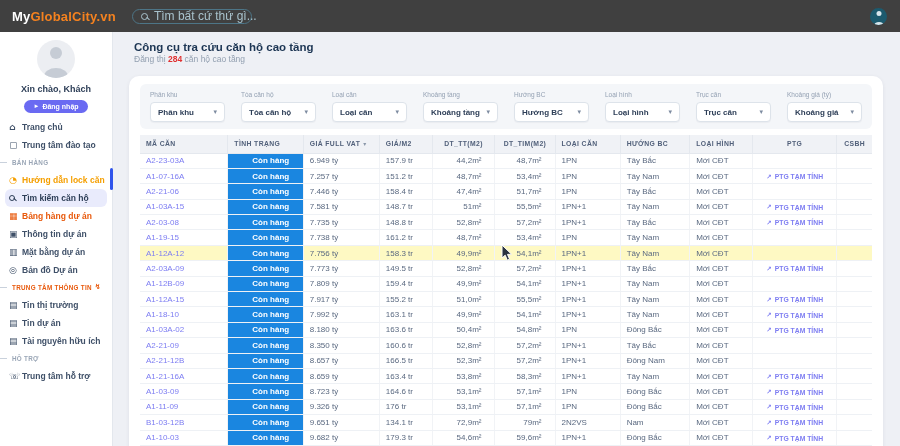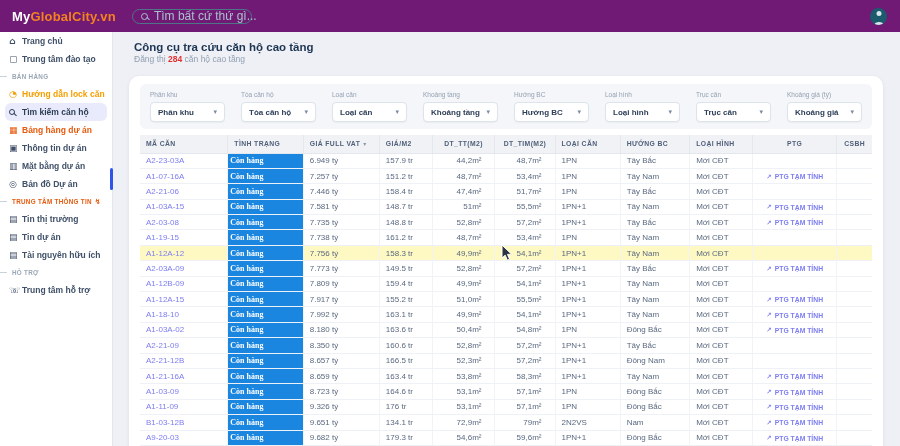--- a/index.html
+++ b/index.html
@@ -3,21 +3,21 @@
 <meta charset="utf-8">
 <style>
   * { box-sizing: border-box; }
   html,body { margin:0; padding:0; }
   body {
     width:900px; height:446px; overflow:hidden; position:relative;
     font-family:"Liberation Sans", sans-serif; background:#eef0f5;
   }
   
   .topbar { position:absolute; top:0; left:0; width:900px; height:32px;
-    background:#701a75; display:flex; align-items:center; z-index:6; }
+    background:#404040; display:flex; align-items:center; z-index:6; }
   .logo { margin-left:12px; font-size:13px; font-weight:bold; letter-spacing:.2px; cursor:pointer; }
   .logo-my { color:#ffffff; } .logo-rest,.logo-tld { color:#f5821f; }
   .searchpill { margin-left:16px; width:120px; height:15px; border:1px solid #4d7587;
     border-radius:9px; display:flex; align-items:center; gap:6px; padding:0 8px; color:#a9c3cd; }
   .search-ph { font-size:12px; white-space:nowrap; }
   .mag { width:7px; height:7px; border:1.3px solid currentColor; border-radius:50%;
     position:relative; display:inline-block; flex:none; }
   .mag::after { content:""; position:absolute; width:4px; height:1.3px; background:currentColor;
     transform:rotate(45deg); right:-3px; bottom:-1px; }
   .mag-s { width:6px; height:6px; }
@@ -79,21 +79,21 @@
     text-align:left; padding:0 6px; border-right:1px solid #e4e8ee; border-bottom:1px solid #e4e8ee;
     font-weight:bold; white-space:nowrap; overflow:hidden; }
   th:last-child { border-right:none; }
   .th-dt_tt,.th-dt_tim,.th-ptg,.th-csbh { text-align:center; }
   .th-caret { color:#8a97a9; font-size:6px; margin-left:3px; font-family:"DejaVu Sans", sans-serif; }
   td { height:15.4px; font-size:8px; color:#5a6980; padding:0 6px;
     border-right:1px solid #f1f3f6; border-bottom:1px solid #eef1f5;
     white-space:nowrap; overflow:hidden; background:#fff; }
   td:last-child { border-right:none; }
   tr.hl td { background:#fef9c3; }
-  td.c-status { background:#1a86e0; color:#fff; font-weight:bold; padding-left:2px;font-family:Liberation Serif, serif; }
+  td.c-status { background:#1a86e0; color:#fff; font-weight:bold; padding-left:24px; }
   tr.hl td.c-status { background:#1a86e0; }
   .link { color:#7d7df2; cursor:pointer; }
   td.c-tt, td.c-tim { text-align:right; padding-right:13px; }
   td.c-ptg { text-align:center; }
   .ptg-link { color:#7d7df2; font-weight:bold; font-size:6.8px; display:inline-flex;
     gap:3px; align-items:center; cursor:pointer; }
   .ext { font-size:6.5px; font-family:"DejaVu Sans", sans-serif; }
   
   .cursor { position:absolute; left:501px; top:244px; z-index:10; pointer-events:none; }
 </style>
@@ -105,20 +105,28 @@
     <span class="logo-my">My</span><span class="logo-rest">GlobalCity</span><span class="logo-tld">.vn</span>
   </div>
   <div class="searchpill">
     <span class="mag"></span>
     <span class="search-ph">Tìm bất cứ thứ gì...</span>
   </div>
   <div class="usercircle"></div>
 </header>
 
 <aside class="sidebar">
+  <div class="profile">
+    <div class="avatar"></div>
+    <div class="greeting">Xin chào, Khách</div>
+    <button class="login-btn">
+      <span class="login-ic">►</span>
+      <span>Đăng nhập</span>
+    </button>
+  </div>
   <nav id="side-nav">
   <div class="nav-item">
     <span class="nav-icon">⌂</span>
     <span class="nav-label">Trang chủ</span>
   </div>
 
   <div class="nav-item">
     <span class="nav-icon">▢</span>
     <span class="nav-label">Trung tâm đào tạo</span>
   </div>
@@ -643,21 +651,21 @@
     <td class="c-ptg">
       <span class="ptg-link">
                 <span class="ext">↗</span>
                 <span class="ptg-text">PTG TẠM TÍNH</span>
               </span>
     </td>
     <td class="c-csbh"></td>
   </tr>
 
   <tr>
-    <td class="c-ma"><span class="link">A9-20-03</span></td>
+    <td class="c-ma"><span class="link">A1-10-03</span></td>
     <td class="c-status">Còn hàng</td>
     <td class="c-gia">9.682 tỷ</td>
     <td class="c-giam2">179.3 tr</td>
     <td class="c-tt">54,6m²</td>
     <td class="c-tim">59,6m²</td>
     <td class="c-loai">1PN+1</td>
     <td class="c-huong">Đông Bắc</td>
     <td class="c-hinh">Mới CĐT</td>
     <td class="c-ptg">
       <span class="ptg-link">

